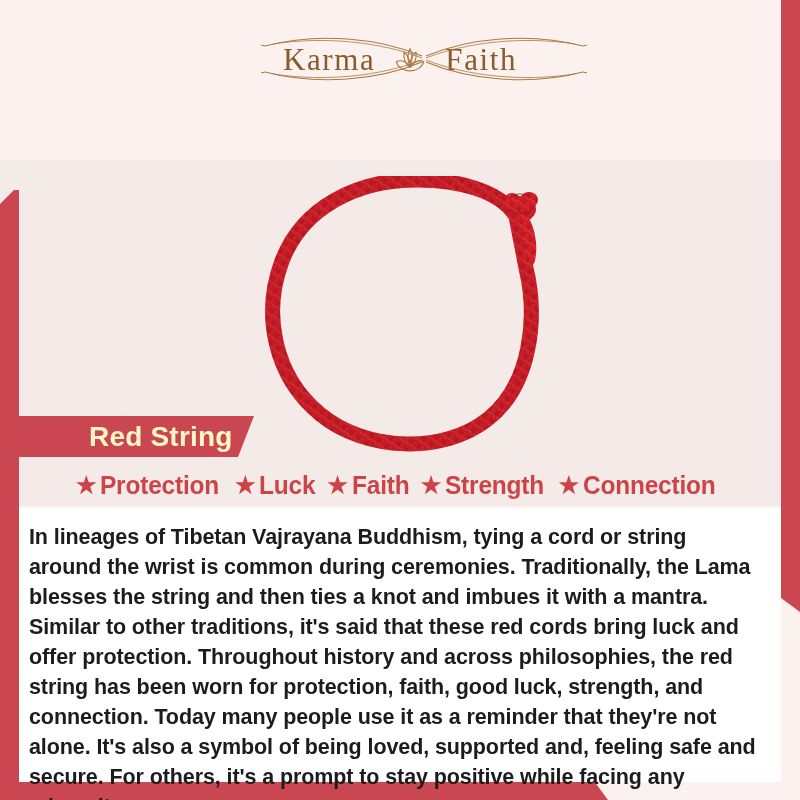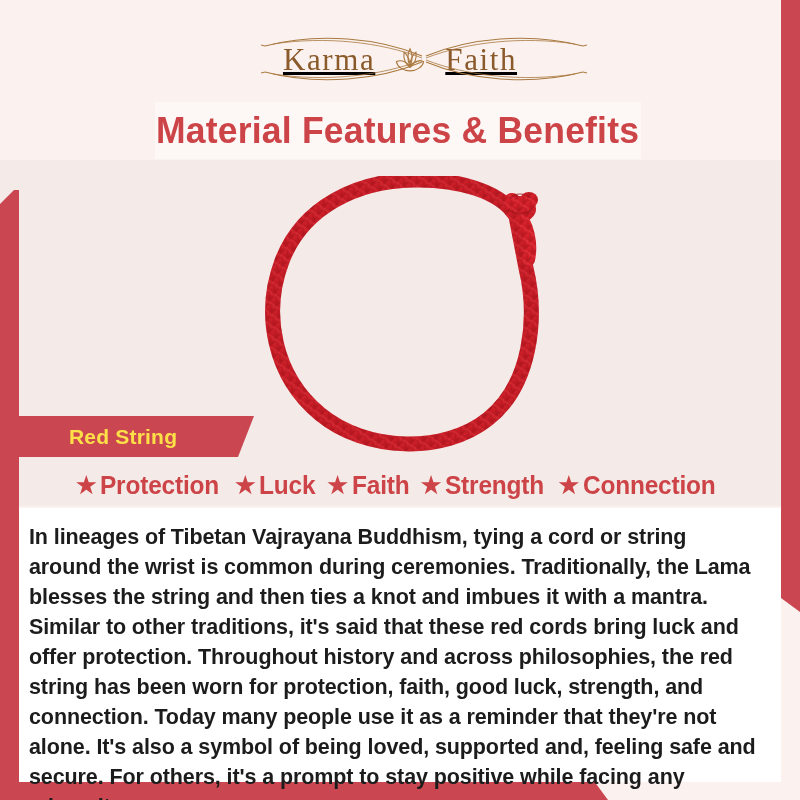--- a/index.html
+++ b/index.html
@@ -63,21 +63,20 @@
   }
 
   
   .logo {
     position: absolute;
     left: 0; top: 28px;
     width: 800px; height: 62px;
     display: flex;
     align-items: center;
     justify-content: center;
-    text-decoration: underline;
   }
   .logo-inner {
     position: relative;
     display: flex;
     align-items: center;
     justify-content: center;
     gap: 4px;
     color: #8a5a2b;
   }
   .logo-word {
@@ -136,24 +135,24 @@
     left: 19px; top: 416px;
     width: 235px; height: 41px;
     background: #ca4751;
     clip-path: polygon(0 0, 100% 0, calc(100% - 16px) 100%, 0 100%);
     display: flex;
     align-items: center;
   }
   .label-banner-text {
     font-family: "Liberation Sans Narrow", "Liberation Sans", sans-serif;
     font-weight: bold;
-    font-size: 21px;
-    color: #fde047;
+    font-size: 28px;
+    color: #fef9c3;
     letter-spacing: 0.2px;
-    margin-left: 50px;
+    margin-left: 70px;
   }
 
   
   .features {
     position: absolute;
     left: 19px; top: 463px;
     width: 762px; height: 44px;
     display: flex;
     align-items: center;
     justify-content: center;
@@ -225,23 +224,20 @@
       <span class="logo-word">Karma</span>
       <svg class="logo-lotus" viewBox="0 0 40 40">
         <path d="M20 34 C 12 34, 5 29, 4 23 C 9 21, 15 23, 20 28 C 25 23, 31 21, 36 23 C 35 29, 28 34, 20 34 Z" fill="none" stroke="#a9793f" stroke-width="1.3"></path>
         <path d="M20 30 C 15 26, 12 19, 13 12 C 17 15, 19 20, 20 25 C 21 20, 23 15, 27 12 C 28 19, 25 26, 20 30 Z" fill="none" stroke="#a9793f" stroke-width="1.3"></path>
         <path d="M20 28 C 17 22, 17 14, 20 8 C 23 14, 23 22, 20 28 Z" fill="none" stroke="#a9793f" stroke-width="1.3"></path>
       </svg>
       <span class="logo-word">Faith</span>
     </div>
   </div>
 
-  <div class="title-band">
-    <div class="title-text">Material Features &amp; Benefits</div>
-  </div>
 
   <div class="product-image">
     <svg viewBox="0 0 324 288">
       <defs>
         <linearGradient id="cordGrad" x1="0" y1="0" x2="1" y2="1">
           <stop offset="0%" stop-color="#e0303a"></stop>
           <stop offset="45%" stop-color="#d5202a"></stop>
           <stop offset="100%" stop-color="#b31720"></stop>
         </linearGradient>
         <pattern id="braid" width="9" height="9" patternUnits="userSpaceOnUse" patternTransform="rotate(35)">

